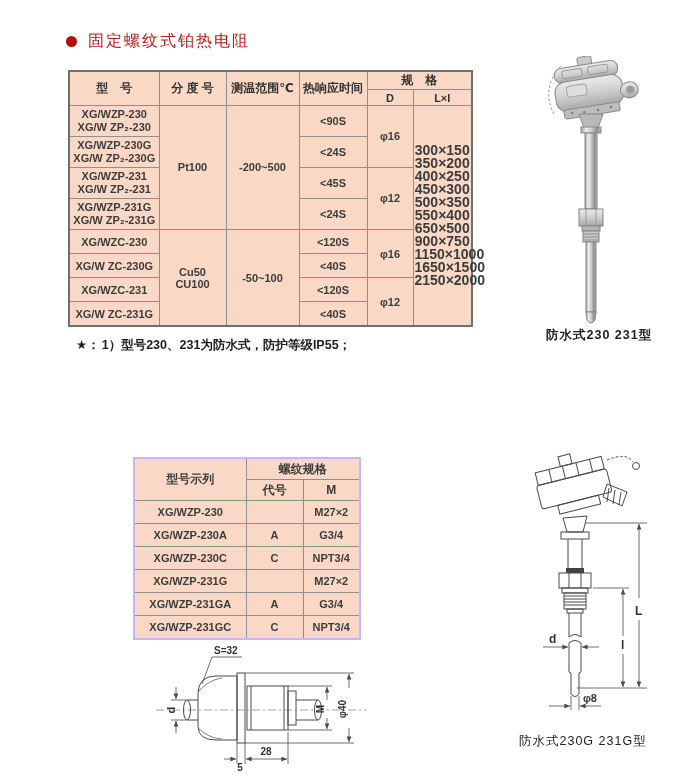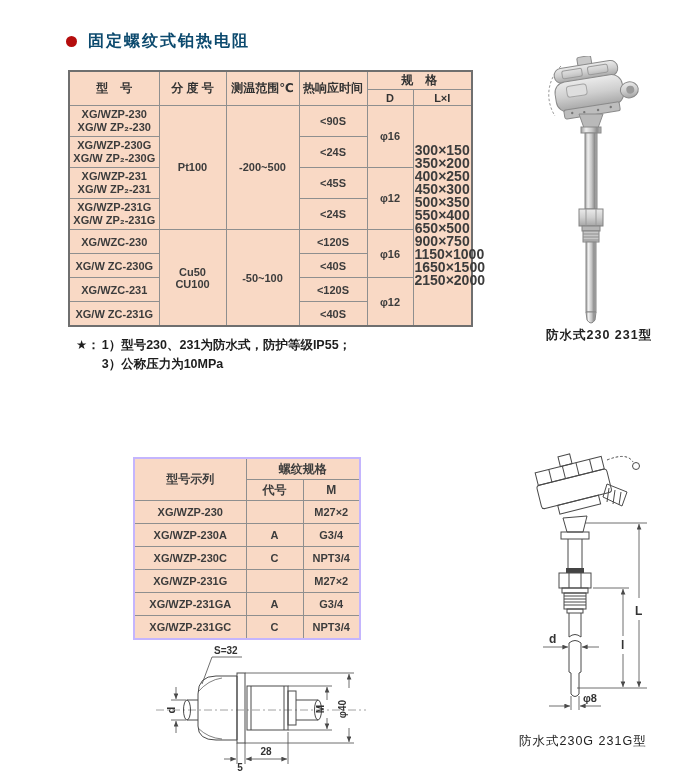--- a/index.html
+++ b/index.html
@@ -2,21 +2,21 @@
 <html><head>
 <meta charset="utf-8">
 <style>
   html,body{margin:0;padding:0;background:#fff;}
   #page{position:relative;width:680px;height:782px;background:#ffffff;overflow:hidden;
         font-family:"Liberation Sans","DejaVu Sans",sans-serif;color:#222;}
 
   
   .title-row{position:absolute;left:66px;top:31px;display:flex;align-items:center;gap:11px;}
   .bullet{width:11px;height:11px;border-radius:50%;background:#b50d0d;}
-  .page-title{font-size:16px;font-weight:bold;letter-spacing:2px;color:#0c4a6e;}
+  .page-title{font-size:16px;font-weight:normal;letter-spacing:2px;color:#b91c1c;}
 
   
   table{border-collapse:collapse;table-layout:fixed;}
   td{border:1px solid #8f8f8f;background:#f9d9c5;text-align:center;vertical-align:middle;
      font-weight:bold;color:#3c3c3c;font-size:11px;padding:0 1px;}
   .t1{position:absolute;left:68px;top:70px;width:403px;border:2px solid #6f6f6f;}
   .t1 .h1 td,.t1 .h2 td{font-size:12px;color:#333;}
   .t1 .h1 td{height:17px;}
   .t1 .h2 td{height:15px;font-size:11px;}
   .t1 .r2 td{height:30px;line-height:13px;}
@@ -135,21 +135,20 @@
         <td>XG/W ZC-231G</td>
         <td>&lt;40S</td>
       </tr>
     </tbody>
   </table>
 
   <div class="notes">
     <span class="star">★：</span>
     <div class="note-lines">
       <div>1）型号230、231为防水式，防护等级IP55；</div>
-      <div>3）公称压力为10MPa</div>
     </div>
   </div>
 
   <table class="t2">
     <colgroup>
       <col style="width:112px">
         <col style="width:57px">
         <col style="width:57px">
     </colgroup>
     <thead>

